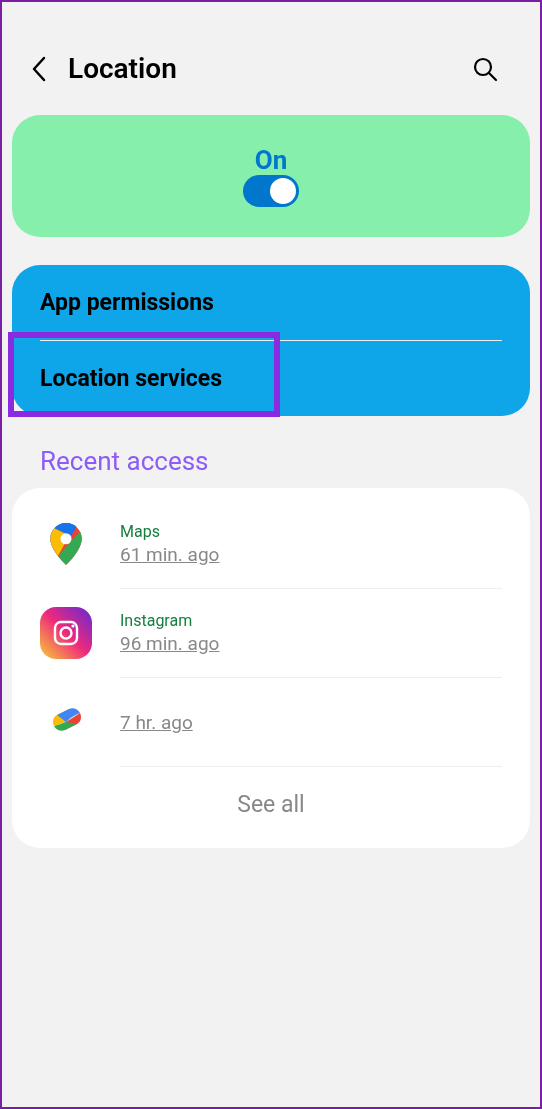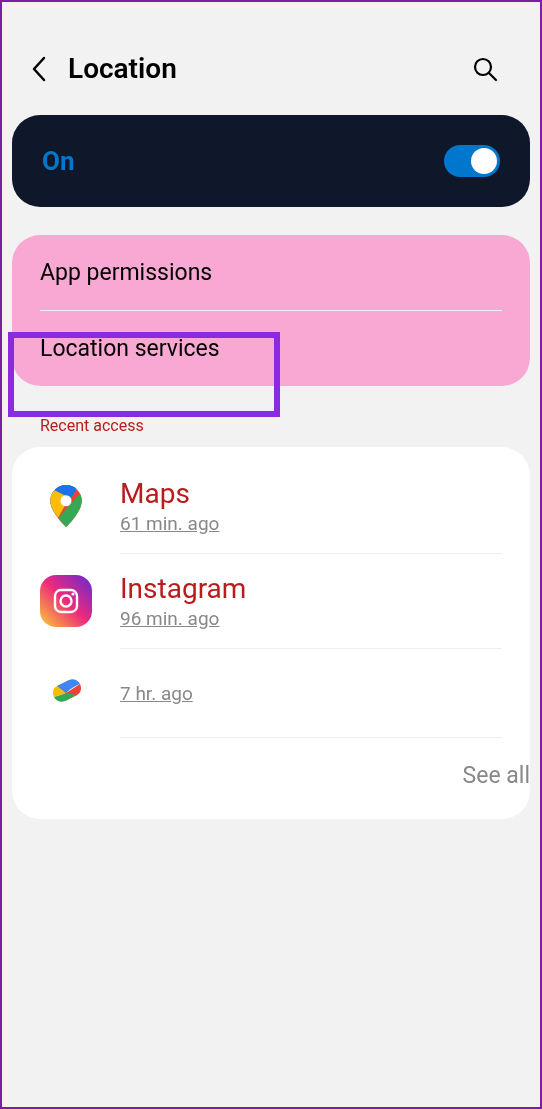--- a/index.html
+++ b/index.html
@@ -37,27 +37,28 @@
     }
     .search-btn {
       width: 30px;
       height: 30px;
       display: flex;
       align-items: center;
       justify-content: center;
       cursor: pointer;
     }
     .toggle-card {
-      background: #0f172a;
+      background: #86efac;
       border-radius: 28px;
       margin: 0 10px 28px 10px;
       padding: 30px 30px;
       display: flex;
       align-items: center;
       justify-content: space-between;
+      flex-direction: column;
     }
     .toggle-label {
       font-size: 26px;
       font-weight: 700;
       color: #0077cc;
     }
     .toggle-switch {
       width: 56px;
       height: 32px;
       background: #0077cc;
@@ -68,25 +69,26 @@
     .toggle-knob {
       width: 26px;
       height: 26px;
       background: #fff;
       border-radius: 50%;
       position: absolute;
       right: 3px;
       top: 3px;
     }
     .card {
-      background: #f9a8d4;
+      background: #0ea5e9;
       border-radius: 28px;
       margin: 0 10px 18px 10px;
       overflow: hidden;
       position: relative;
+      font-weight: bold;
     }
     .row {
       padding: 24px 28px;
       font-size: 23px;
       color: #000;
       cursor: pointer;
       position: relative;
     }
     .row-divider {
       height: 1px;
@@ -98,22 +100,22 @@
       border: 6px solid #8a2be2;
       left: 6px;
       width: 272px;
       top: 330px;
       height: 85px;
       pointer-events: none;
       z-index: 10;
     }
     .section-label {
       padding: 12px 38px 12px 38px;
-      font-size: 16px;
-      color: #b91c1c;
+      font-size: 26px;
+      color: #8b5cf6;
     }
     .recent-card {
       background: #fff;
       border-radius: 28px;
       margin: 0 10px 18px 10px;
       padding: 12px 0 18px 0;
     }
     .recent-item {
       display: flex;
       align-items: center;
@@ -127,37 +129,37 @@
       display: flex;
       align-items: center;
       justify-content: center;
       flex-shrink: 0;
     }
     .app-info {
       margin-left: 28px;
       flex: 1;
     }
     .app-name {
-      font-size: 28px;
-      color: #b91c1c;
+      font-size: 16px;
+      color: #15803d;
       margin-bottom: 2px;
     }
     .app-time {
       font-size: 19px;
       color: #888;
       text-decoration: underline;
     }
     .recent-divider {
       height: 1px;
       background: #eee;
       margin-left: 108px;
       margin-right: 28px;
     }
     .see-all {
-      text-align: right;
+      text-align: center;
       padding: 24px 0 12px 0;
       font-size: 23px;
       color: #888;
       cursor: pointer;
     }
     .maps-icon svg { width: 32px; height: 42px; }
     .ig-icon {
       width: 52px;
       height: 52px;
       border-radius: 16px;

